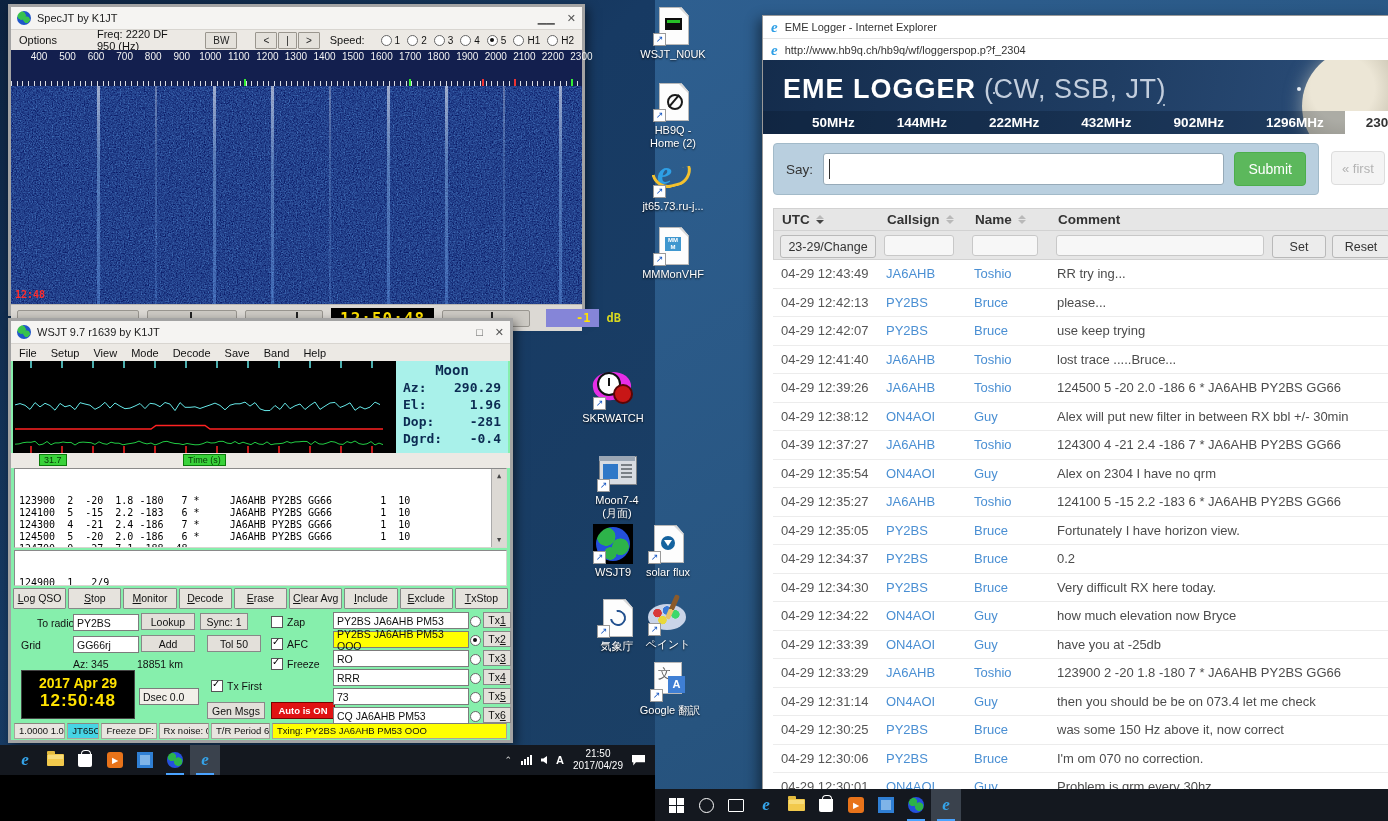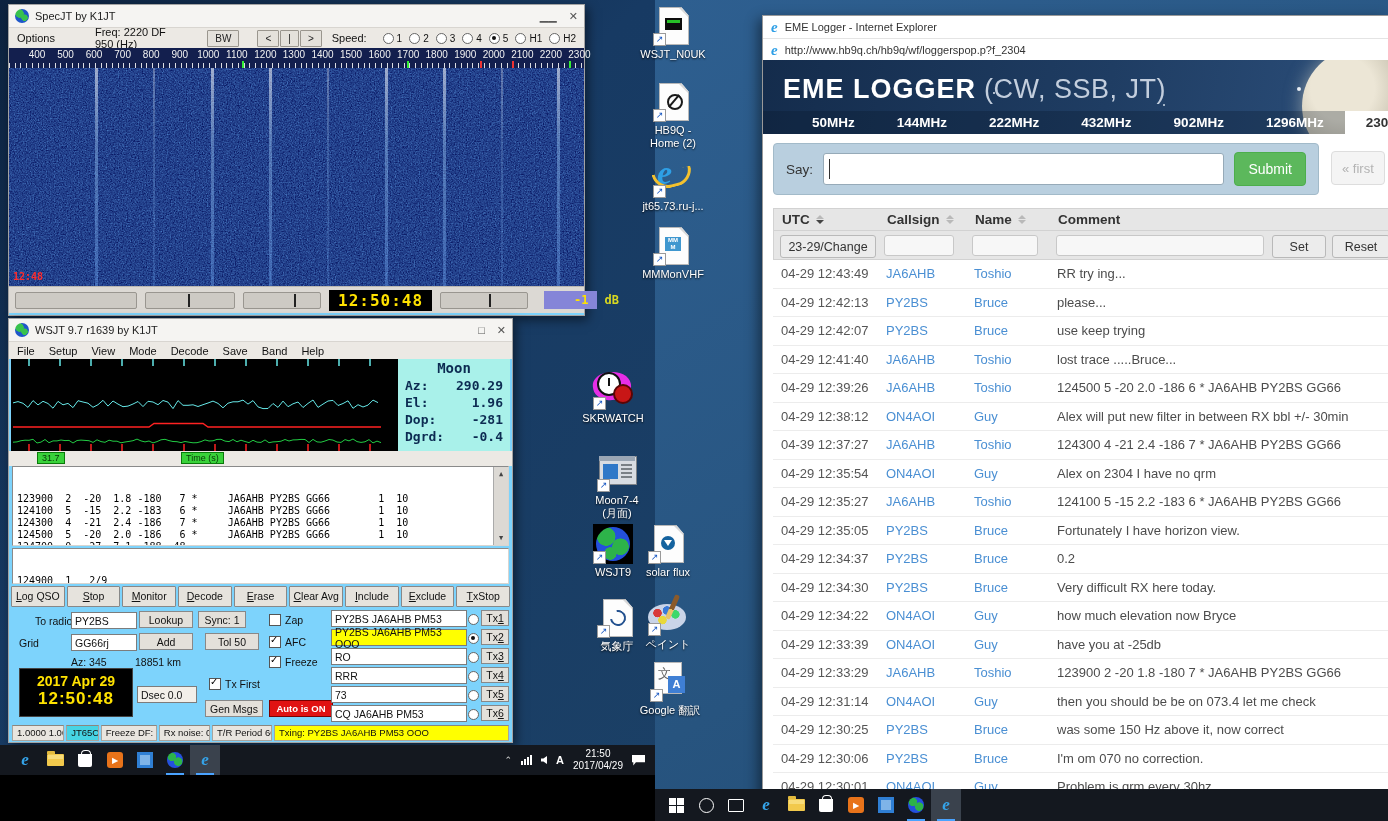--- a/index.html
+++ b/index.html
@@ -4,36 +4,36 @@
 <style>
   html,body{margin:0;padding:0;background:#000;}
   #screen{position:relative;width:1388px;height:821px;overflow:hidden;background:#000;
           font-family:"Liberation Sans",sans-serif;-webkit-font-smoothing:antialiased;}
   
   .monL{position:absolute;left:0;top:0;width:655px;height:775px;
         background:linear-gradient(135deg,#0d2340 0%,#173a63 45%,#1b4066 100%);}
   .monR{position:absolute;left:655px;top:0;width:733px;height:821px;
         background:linear-gradient(150deg,#2e5f90 0%,#27547ف 0%,#27547f 60%,#224b74 100%);}
   
-  .win{position:absolute;background:#7dd3fc;border:1px solid #a3a3a3;box-shadow:3px 4px 10px rgba(0,0,0,.5);box-sizing:border-box;}
+  .win{position:absolute;background:#86efac;border:3px solid #a3a3a3;box-shadow:3px 4px 10px rgba(0,0,0,.5);box-sizing:border-box;}
   .titlebar{height:22px;background:#f5f4f2;display:flex;align-items:center;gap:6px;padding:0 6px;font-size:11px;color:#222;border-bottom:1px solid #d8d5d0;}
   .tb-globe{width:14px;height:14px;border-radius:50%;flex:0 0 14px;
             background:radial-gradient(circle at 32% 32%,#37c24d 0 4px,transparent 4.5px),
                        radial-gradient(circle at 68% 62%,#37c24d 0 3px,transparent 3.5px),#1f57c9;}
   .tb-btns{margin-left:auto;display:flex;gap:12px;color:#555;font-size:11px;}
   .tb-btn{cursor:default;line-height:11px;}
   
   #specjt{left:8px;top:4px;width:577px;height:312px;z-index:12;}
   #sjt-menubar{height:20px;display:flex;align-items:center;gap:10px;padding:0 8px;font-size:11px;color:#111;background:#ece9e4;}
   .sjt-btn{border:1px solid #9a968e;border-radius:1px;background:#e4e1db;padding:0 7px;height:15px;font-size:10px;display:flex;align-items:center;color:#222;}
   #sjt-speeds{display:flex;align-items:center;gap:7px;margin-left:6px;}
   .radio-wrap{display:flex;align-items:center;gap:3px;font-size:10px;}
   .radio{width:9px;height:9px;border-radius:50%;border:1px solid #666;background:#fff;position:relative;}
   .radio.on::after{content:"";position:absolute;left:2px;top:2px;width:4px;height:4px;border-radius:50%;background:#111;}
-  #sjt-scale{position:relative;height:20px;background:#131f4e;color:#f2f2f2;font-size:10px;}
+  #sjt-scale{position:relative;height:36px;background:#131f4e;color:#f2f2f2;font-size:10px;}
   .sjt-num{position:absolute;top:1px;transform:translateX(-50%);}
   #sjt-scale .tickstrip{position:absolute;left:0;right:0;bottom:0;height:5px;
       background:repeating-linear-gradient(90deg,rgba(255,255,255,.85) 0 1px,transparent 1px 5.72px);}
   .scale-mark{position:absolute;bottom:0;width:2px;height:7px;}
   #sjt-wf{position:relative;height:218px;background:#0a1a66;overflow:hidden;}
   #sjt-wf svg{position:absolute;inset:0;}
   .streak{position:absolute;top:0;bottom:0;width:3px;opacity:.75;
           background:linear-gradient(180deg,rgba(255,255,255,.75),rgba(170,215,255,.5) 35%,rgba(120,180,255,.45));}
   .streak.dim{opacity:.4;width:2px;}
   #sjt-wftime{position:absolute;left:4px;bottom:4px;color:#ff2d2d;font:bold 10px "DejaVu Sans Mono",monospace;}

